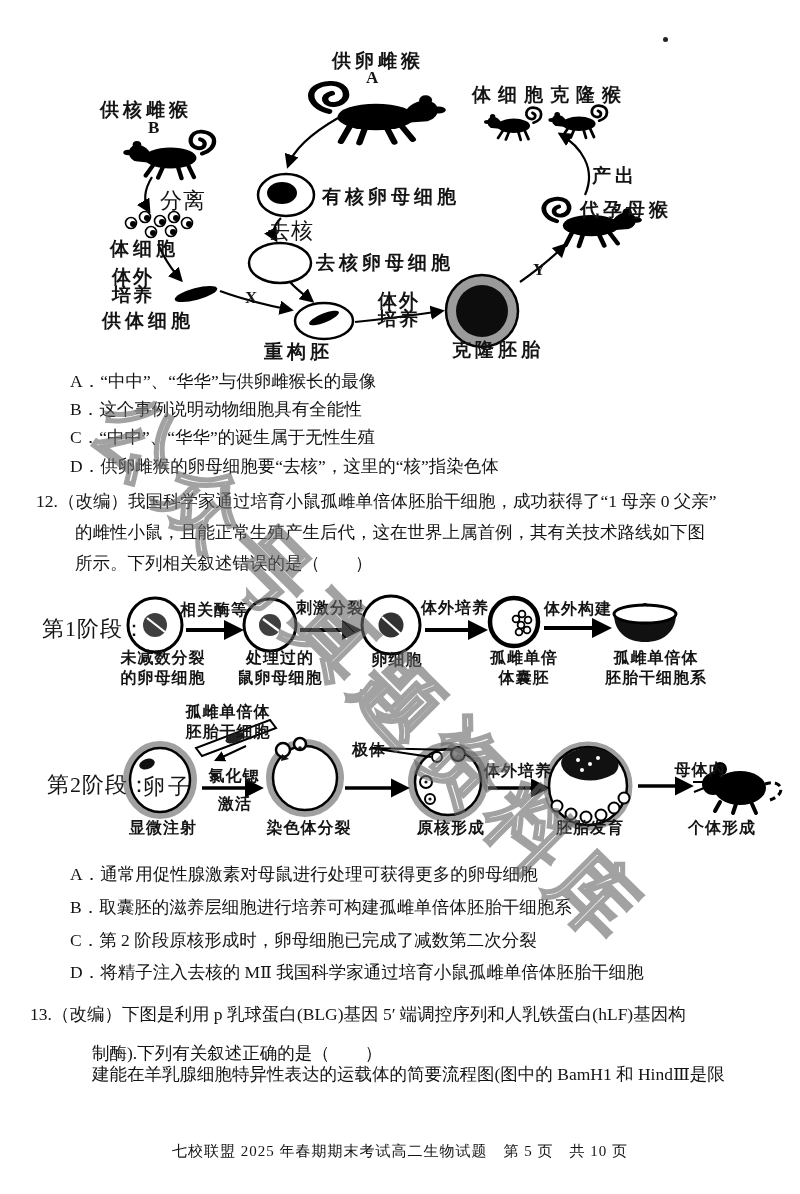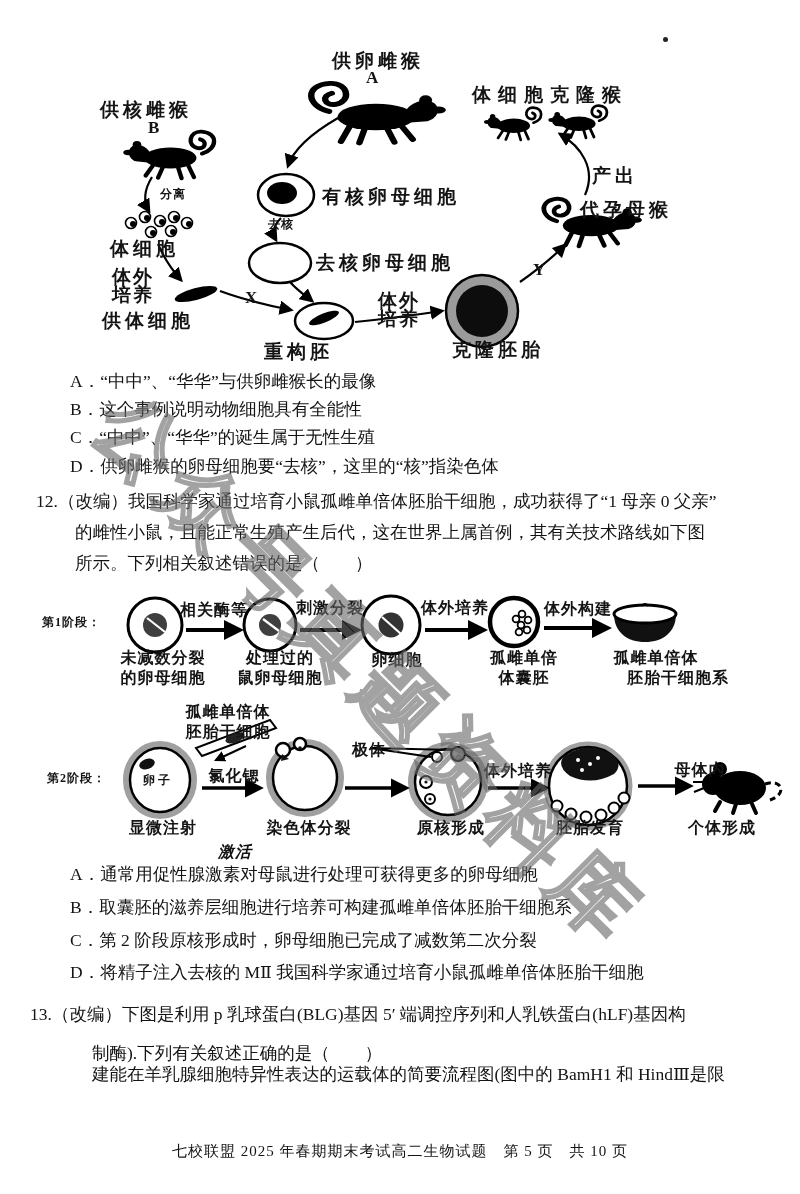--- a/index.html
+++ b/index.html
@@ -8,21 +8,21 @@
     font-family:"Liberation Serif","DejaVu Serif",serif;color:#141414;
     overflow:hidden;
   }
   .abs{position:absolute;white-space:nowrap;}
   .dlabel{font-weight:bold;font-size:19px;letter-spacing:4px;}
   .dlabel-wide{font-weight:bold;font-size:19px;letter-spacing:7px;}
   .dlabel-sm{font-weight:bold;font-size:19px;letter-spacing:2px;}
   .letter{font-weight:bold;font-size:17px;}
   .opt{font-size:17.5px;}
   .stem{font-size:17.5px;}
-  .slabel{font-weight:bold;font-size:12px;letter-spacing:1px;}
+  .slabel{font-weight:normal;font-size:22px;letter-spacing:1px;}
   .arrlabel{font-weight:bold;font-size:16px;letter-spacing:1px;transform:translateX(-50%);}
   .cap{font-weight:bold;font-size:16px;letter-spacing:1px;transform:translateX(-50%);text-align:center;}
   .capL{font-weight:bold;font-size:16px;letter-spacing:1px;}
   .footer{font-size:15px;letter-spacing:1px;}
   .watermark{
     top:372px;left:148px;transform:rotate(45deg);transform-origin:0 0;
     font-size:82px;font-weight:bold;letter-spacing:10px;
     color:transparent;-webkit-text-stroke:2.5px rgba(105,105,105,0.62);
     pointer-events:none;z-index:50;
   }
@@ -187,21 +187,21 @@
 <div class="abs arrlabel" style="left:455px;top:598px;">体外培养</div>
 <div class="abs arrlabel" style="left:578px;top:599px;">体外构建</div>
 <div class="abs cap" style="left:163px;top:648px;">未减数分裂</div>
 <div class="abs cap" style="left:163px;top:668px;">的卵母细胞</div>
 <div class="abs cap" style="left:280px;top:648px;">处理过的</div>
 <div class="abs cap" style="left:280px;top:668px;">鼠卵母细胞</div>
 <div class="abs cap" style="left:397px;top:650px;">卵细胞</div>
 <div class="abs cap" style="left:524px;top:648px;">孤雌单倍</div>
 <div class="abs cap" style="left:524px;top:668px;">体囊胚</div>
 <div class="abs cap" style="left:656px;top:648px;">孤雌单倍体</div>
-<div class="abs cap" style="left:678px;top:668px;">胚胎干细胞系</div>
+<div class="abs cap" style="left:656px;top:668px;">胚胎干细胞系</div>
 
 <svg style="left:30px;top:698px;" width="740" height="155" viewBox="0 0 740 155">
   <defs>
     <marker id="ah3" viewBox="0 0 10 10" refX="8" refY="5" markerWidth="5.5" markerHeight="5.5" orient="auto-start-reverse">
       <path d="M0,0 L10,5 L0,10 z" fill="#000"></path>
     </marker>
   </defs>
   <g>
     <ellipse cx="130" cy="82" rx="34" ry="36" fill="none" stroke="#a0a0a0" stroke-width="6"></ellipse>
     <ellipse cx="130" cy="82" rx="30" ry="32" fill="#fff" stroke="#000" stroke-width="2.5"></ellipse>
@@ -262,21 +262,21 @@
     <path d="M458,90 L516,90" marker-end="url(#ah3)"></path>
     <path d="M608,88 L660,88" marker-end="url(#ah3)"></path>
   </g>
 </svg>
 
 <div class="abs cap" style="left:228px;top:702px;">孤雌单倍体</div>
 <div class="abs cap" style="left:216px;top:722px;margin-left:12px;">胚胎干细胞</div>
 <div class="abs slabel" style="left:47px;top:770px;">第2阶段：</div>
 <div class="abs slabel" style="left:143px;top:772px;letter-spacing:3px;">卵子</div>
 <div class="abs arrlabel" style="left:234px;top:766px;">氯化锶</div>
-<div class="abs arrlabel" style="left:235px;top:842px;font-style:italic;">激活</div>
+<div class="abs arrlabel" style="left:235px;top:794px;">激活</div>
 <div class="abs capL" style="left:352px;top:740px;">极体</div>
 <div class="abs arrlabel" style="left:518px;top:761px;">体外培养</div>
 <div class="abs arrlabel" style="left:663px;top:760px;margin-left:37px;">母体内</div>
 <div class="abs cap" style="left:163px;top:818px;">显微注射</div>
 <div class="abs cap" style="left:309px;top:818px;">染色体分裂</div>
 <div class="abs cap" style="left:451px;top:818px;">原核形成</div>
 <div class="abs cap" style="left:590px;top:818px;">胚胎发育</div>
 <div class="abs cap" style="left:722px;top:818px;">个体形成</div>
 
 <div class="abs opt" style="left:70px;top:862px;">A．通常用促性腺激素对母鼠进行处理可获得更多的卵母细胞</div>

